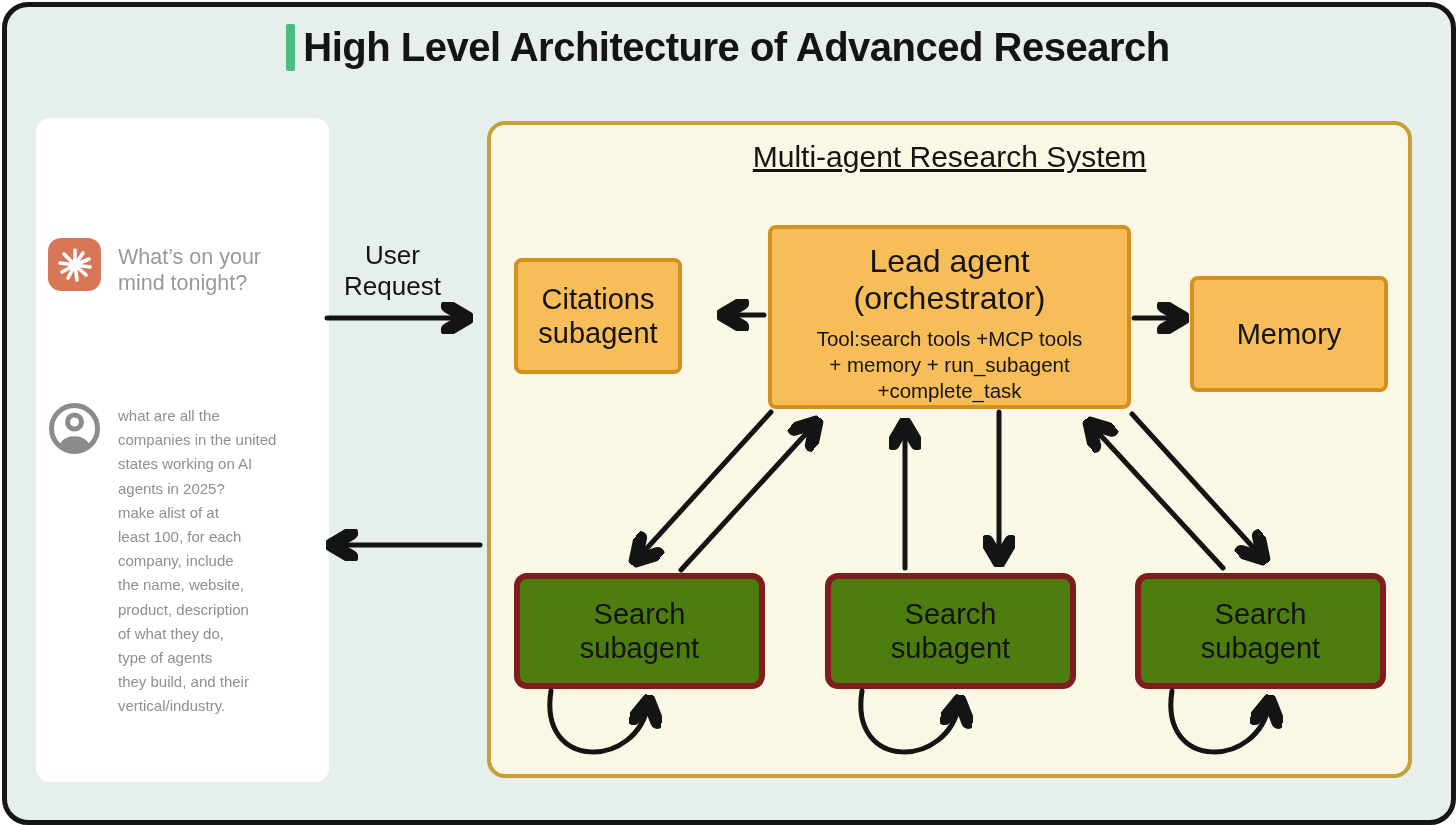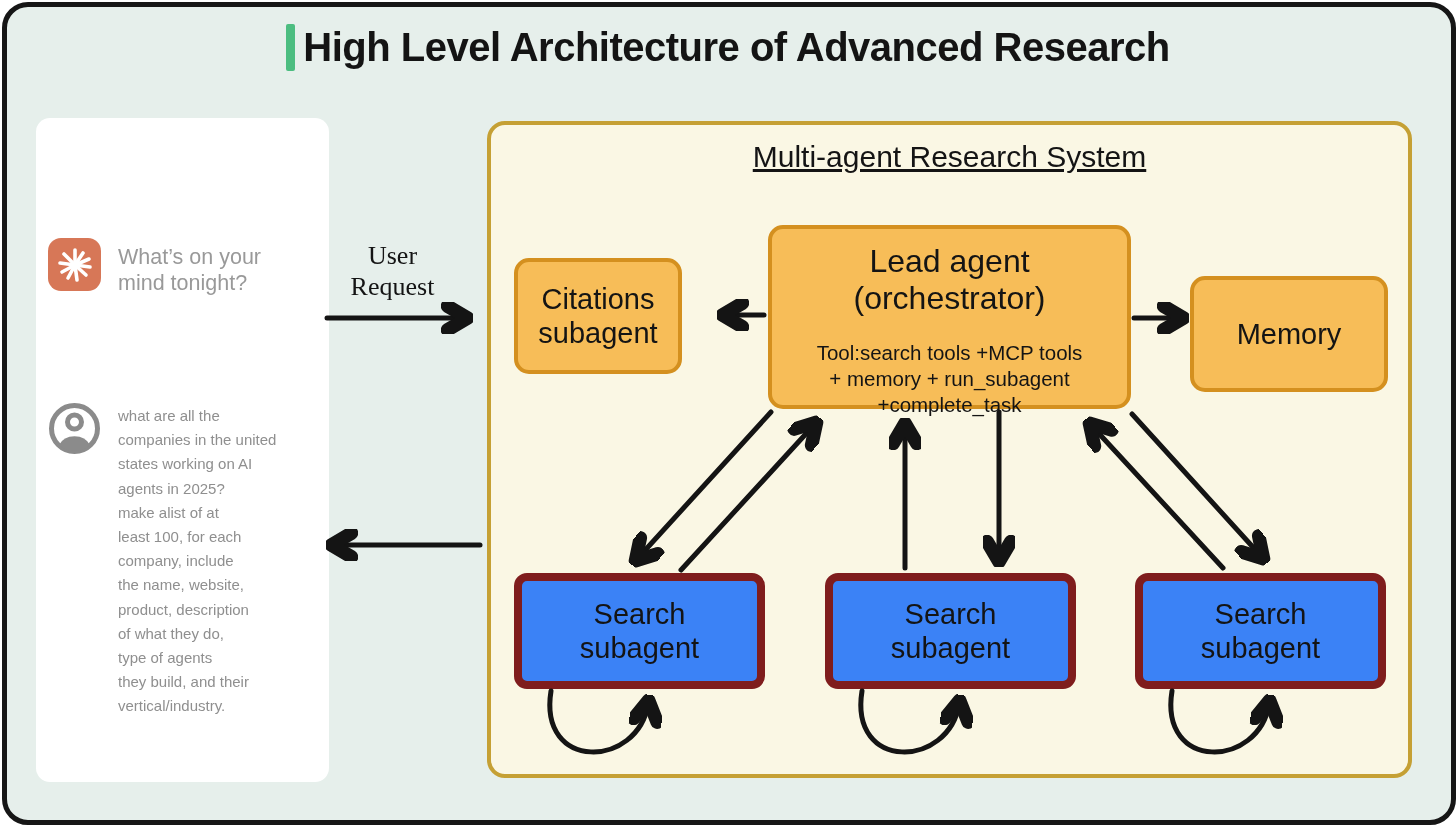--- a/index.html
+++ b/index.html
@@ -20,35 +20,35 @@
   .row-prompt{left:12px;top:120px;width:270px;}
   .row-question{left:12px;top:284px;width:276px;}
   .claude-badge{flex:0 0 auto;width:53px;height:53px;border-radius:13px;background:#d77757;
                 display:flex;align-items:center;justify-content:center;}
   .user-badge{flex:0 0 auto;width:53px;height:53px;}
   .prompt-text{font-size:21.5px;line-height:26px;color:#999999;padding-top:6px;}
   .question-text{font-size:15px;line-height:24.2px;color:#8f8f8f;padding-top:2px;}
 
   
   .flow-label{position:absolute;font-size:26px;font-weight:500;color:#141414;text-align:center;line-height:31px;}
-  .label-user-request{left:330px;top:240px;width:125px;font-family:Liberation Serif, serif;}
+  .label-user-request{left:330px;top:240px;width:125px;}
   .label-final-report{left:352px;top:470px;width:125px;}
 
   
   .system-panel{position:absolute;left:487px;top:121px;width:925px;height:657px;background:#faf7e4;
                 border:4px solid #c5a034;border-radius:18px;box-sizing:border-box;}
   .system-title{position:absolute;left:487px;top:140px;width:925px;text-align:center;
                 font-size:30px;font-weight:500;color:#141414;text-decoration:underline;}
   .node{position:absolute;box-sizing:border-box;display:flex;flex-direction:column;align-items:center;
         justify-content:center;text-align:center;color:#141414;}
-  .node-orange{background:#f7bd58;border:4px solid #d4901f;border-radius:15px;}
-  .node-green{background:#3b82f6;border:8px solid #7f1d1d;border-radius:13px;}
+  .node-orange{background:#f7bd58;border:4px solid #d4901f;border-radius:8px;}
+  .node-green{background:#4d7c0f;border:6px solid #7f1d1d;border-radius:13px;}
   .node-lead{left:768px;top:225px;width:363px;height:184px;justify-content:flex-start;padding-top:14px;}
   .lead-title{font-size:32px;font-weight:500;line-height:37px;}
-  .lead-tools{font-size:20.5px;font-weight:500;line-height:26px;margin-top:23px;}
+  .lead-tools{font-size:20.5px;font-weight:500;line-height:26px;margin-top:9px;}
   .node-citations{left:514px;top:258px;width:168px;height:116px;justify-content:center;}
   .node-memory{left:1190px;top:258px;width:198px;height:116px;margin-top:18px;}
   .node-label{font-size:29px;font-weight:500;line-height:34px;}
   .node-search1{left:514px;top:573px;width:251px;height:116px;}
   .node-search2{left:825px;top:573px;width:251px;height:116px;}
   .node-search3{left:1135px;top:573px;width:251px;height:116px;}
 
   .arrows{position:absolute;left:0;top:0;width:1456px;height:825px;pointer-events:none;}
   .arrows path{fill:none;stroke:#141414;stroke-width:5;stroke-linecap:round;}
 </style>

